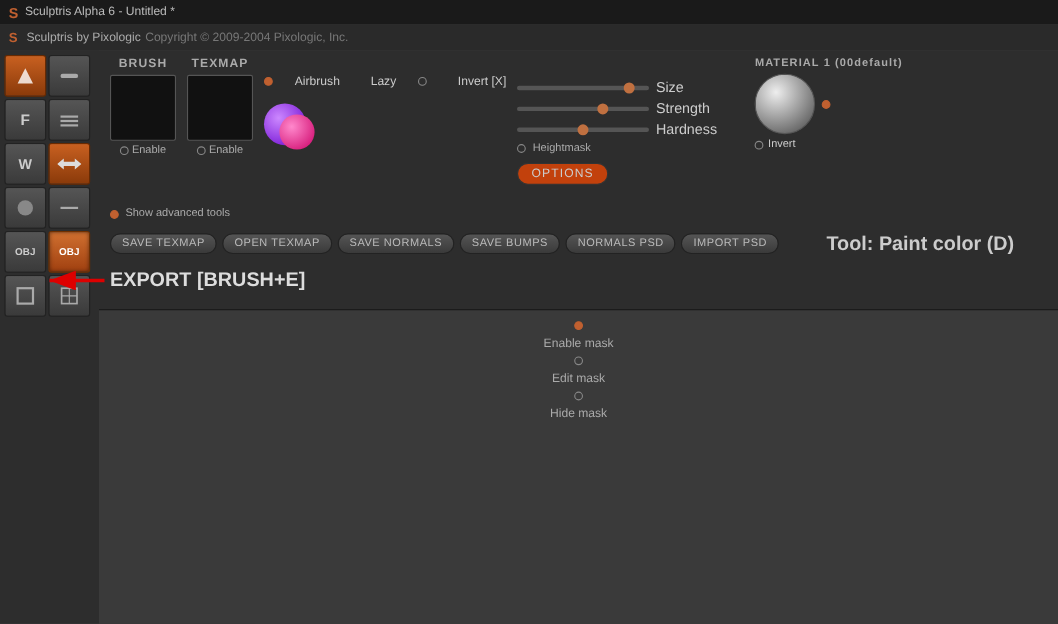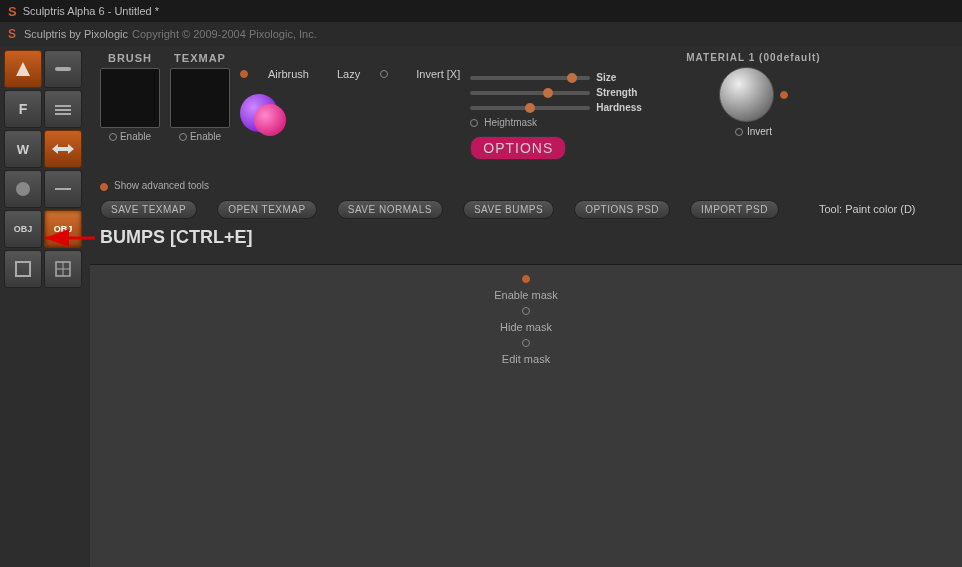--- a/index.html
+++ b/index.html
@@ -203,51 +203,49 @@
       width: 10px;
       height: 10px;
       border-radius: 50%;
       background: #c07040;
       position: absolute;
       top: -3px;
       transform: translateX(-50%);
     }
 
     .slider-label {
-      font-size: 10px;
+      font-size: 13px;
       color: #ccc;
       width: 60px;
-      font-weight: bold;
     }
 
     .heightmask-row {
       display: flex;
       align-items: center;
       gap: 6px;
       font-size: 10px;
       color: #aaa;
     }
 
     
     .options-btn {
-      background: #be185d;
+      background: #c2410c;
       border: 1px solid #333;
       border-radius: 10px;
       padding: 3px 12px;
       color: #ccc;
-      font-size: 14px;
+      font-size: 11px;
       cursor: pointer;
       letter-spacing: 1px;
     }
 
     
     .material-section {
       display: flex;
       flex-direction: column;
-      align-items: center;
     }
 
     .material-ball {
       width: 55px;
       height: 55px;
       border-radius: 50%;
       background: radial-gradient(circle at 35% 30%, #eee, #888 60%, #444);
       border: 1px solid #555;
     }
 
@@ -258,21 +256,21 @@
       gap: 6px;
       margin: 8px 0;
       font-size: 10px;
       color: #aaa;
     }
 
     
     .toolbar-row {
       display: flex;
       align-items: center;
-      gap: 20px;
+      gap: 5px;
       margin-bottom: 4px;
     }
 
     .toolbar-btn {
       background: linear-gradient(180deg, #555 0%, #3a3a3a 100%);
       border: 1px solid #222;
       border-radius: 10px;
       padding: 3px 10px;
       color: #bbb;
       font-size: 10px;
@@ -480,51 +478,51 @@
       <div class="advanced-row">
         <span class="radio-dot active"></span>
         <span>Show advanced tools</span>
       </div>
 
       <div class="toolbar-row">
         <button class="toolbar-btn">SAVE TEXMAP</button>
         <button class="toolbar-btn">OPEN TEXMAP</button>
         <button class="toolbar-btn">SAVE NORMALS</button>
         <button class="toolbar-btn">SAVE BUMPS</button>
-        <button class="toolbar-btn">OPTIONS PSD</button>
+        <button class="toolbar-btn">NORMALS PSD</button>
         <button class="toolbar-btn">IMPORT PSD</button>
 
-        <div class="tool-label" style="margin-left:20px;font-size:11px;">Tool: Paint color (D)</div>
+        <div class="tool-label" style="margin-left:38px;font-size:18px;font-weight:bold;">Tool: Paint color (D)</div>
       </div>
 
       <div style="position:relative;display:flex;align-items:center;gap:10px;">
 
         <svg width="80" height="40" viewBox="0 0 80 40" style="position:absolute;left:-75px;top:-5px;">
           <defs>
             <marker id="arrowhead" markerWidth="8" markerHeight="6" refX="8" refY="3" orient="auto">
               <polygon points="0 0, 8 3, 0 6" fill="#dd0000"></polygon>
             </marker>
           </defs>
           <path d="M70,20 Q40,20 20,20" stroke="#dd0000" stroke-width="3" fill="none" marker-end="url(#arrowhead)"></path>
         </svg>
-        <div class="export-label">BUMPS [CTRL+E]</div>
+        <div class="export-label">EXPORT [BRUSH+E]</div>
       </div>
 
     </div>
 
     <div style="padding:10px 14px;">
       <div class="mask-row">
         <span class="radio-dot active"></span>
         <span>Enable mask</span>
       </div>
       <div class="mask-row" style="margin-top:6px;">
         <span class="radio-dot"></span>
-        <span>Hide mask</span>
+        <span>Edit mask</span>
       </div>
       <div class="mask-row" style="margin-top:6px;">
         <span class="radio-dot"></span>
-        <span>Edit mask</span>
+        <span>Hide mask</span>
       </div>
     </div>
 
   </div>
 
 </div>
 
 </body></html>

